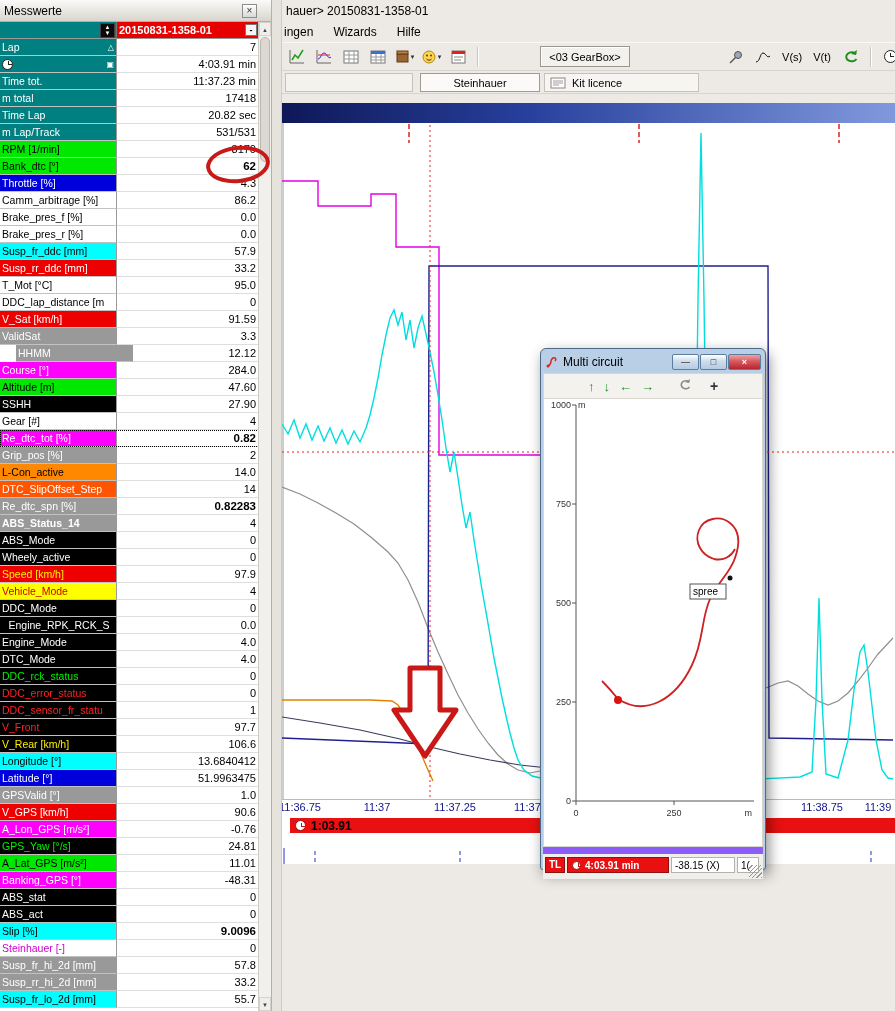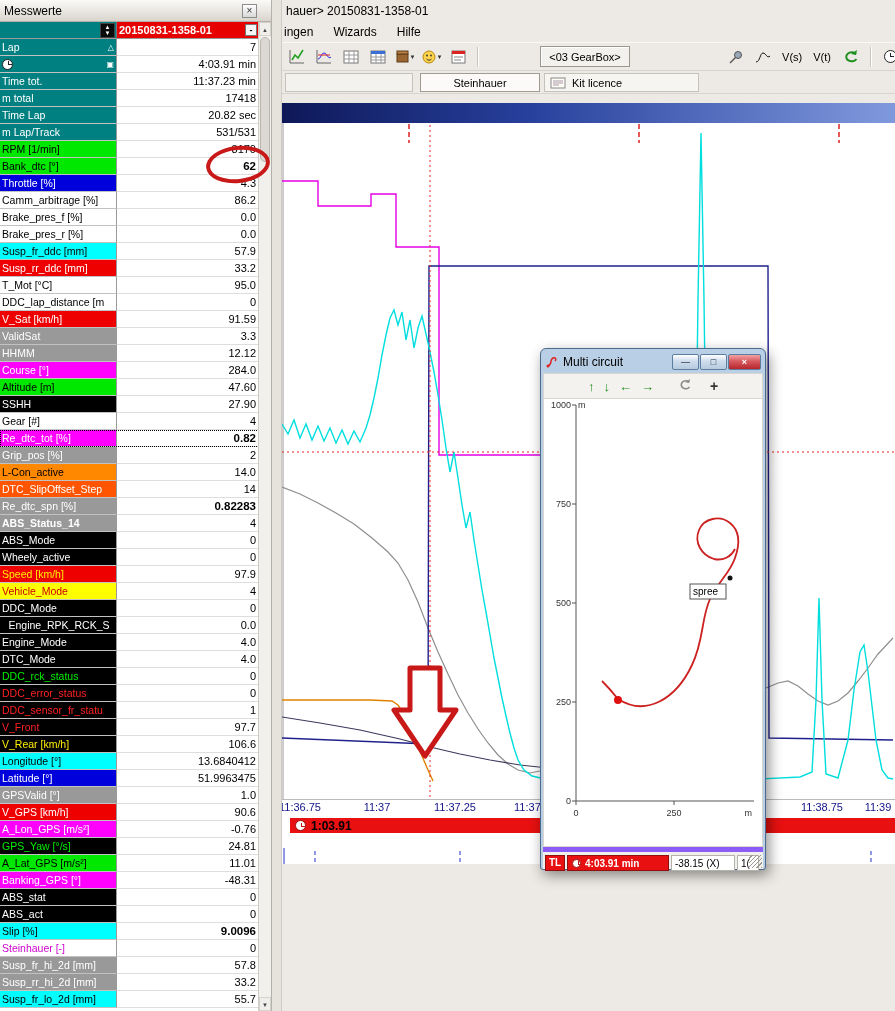--- a/index.html
+++ b/index.html
@@ -70,21 +70,21 @@
   
   #mc{position:absolute;left:540px;top:348px;width:226px;height:522px;background:#b9cfe5;border:1px solid #4c6b8c;border-radius:6px 6px 3px 3px;box-shadow:3px 5px 14px rgba(0,0,0,.45);z-index:40;padding:2px}
   .mc-title{height:22px;display:flex;align-items:center;gap:4px;padding:0 2px;font-size:12px}
   .mc-btns{margin-left:auto;display:flex;gap:1px}
   .mcb{width:27px;height:16px;border:1px solid #5c7d9e;border-radius:2px;background:linear-gradient(#ffffff,#cddcec 45%,#b6cbe0);font-size:9px;line-height:14px;text-align:center;color:#223}
   .mcb.close{width:33px;background:linear-gradient(#f3a2a4,#d6595e 45%,#b8262e);color:#fff;font-weight:bold}
   .mc-toolbar{height:26px;background:#f4f2ef;border:1px solid #d9d6d0;display:flex;align-items:center;padding-left:44px;gap:9px}
   .mc-arrow{color:#1c8c1c;font-size:13px;font-weight:bold}
   .mc-cross{color:#333;font-size:14px;font-weight:bold;margin-left:8px}
   .mc-chart{height:448px;background:#fff;border:1px solid #d9d6d0;border-top:none;position:relative}
-  .mc-status{height:22px;background:#f1efec;border-top:5px solid #8b5cf6;position:relative;font-size:10px}
+  .mc-status{height:32px;background:#f1efec;border-top:7px solid #8b5cf6;position:relative;font-size:10px}
   .tlbox{position:absolute;left:2px;top:3px;width:20px;height:16px;background:#e81010;color:#fff;font-weight:bold;text-align:center;line-height:14px;border:1px solid #901010}
   .mctime{position:absolute;left:24px;top:3px;width:102px;height:16px;background:#e81010;color:#fff;font-weight:bold;display:flex;align-items:center;gap:4px;padding-left:4px;border:1px solid #901010;font-size:10px}
   .mcx{position:absolute;left:128px;top:3px;width:64px;height:16px;background:#fff;border:1px solid #b5b2ac;display:flex;align-items:center;padding-left:3px}
   .mcextra{position:absolute;left:194px;top:3px;width:22px;height:16px;background:#fff;border:1px solid #b5b2ac;display:flex;align-items:center;padding-left:3px;overflow:hidden}
   .mc-grip{position:absolute;right:1px;bottom:1px;width:13px;height:13px;background:repeating-linear-gradient(135deg,transparent 0 2px,#9a978f 2px 3px)}
 
   
   #ellipse{position:absolute;left:206px;top:146px;width:64px;height:37px;border:4px solid #c81818;border-radius:50%;transform:rotate(-6deg);z-index:100;pointer-events:none}
 </style>
 </head>
@@ -214,21 +214,21 @@
           </div>
           <div class="pval">91.59</div>
         </div>
         <div class="prow">
           <div class="plab" style="background: rgb(153, 153, 153); color: rgb(255, 255, 255);">
             <span>ValidSat</span>
           </div>
           <div class="pval">3.3</div>
         </div>
         <div class="prow">
-          <div class="plab" style="background: rgb(153, 153, 153); color: rgb(255, 255, 255);">
+          <div class="plab" style="background: rgb(153, 153, 153); color: rgb(255, 255, 255); margin-left: 16px;">
             <span>HHMM</span>
           </div>
           <div class="pval">12.12</div>
         </div>
         <div class="prow">
           <div class="plab" style="background: rgb(255, 0, 255); color: rgb(255, 255, 255);">
             <span>Course [°]</span>
           </div>
           <div class="pval">284.0</div>
         </div>

